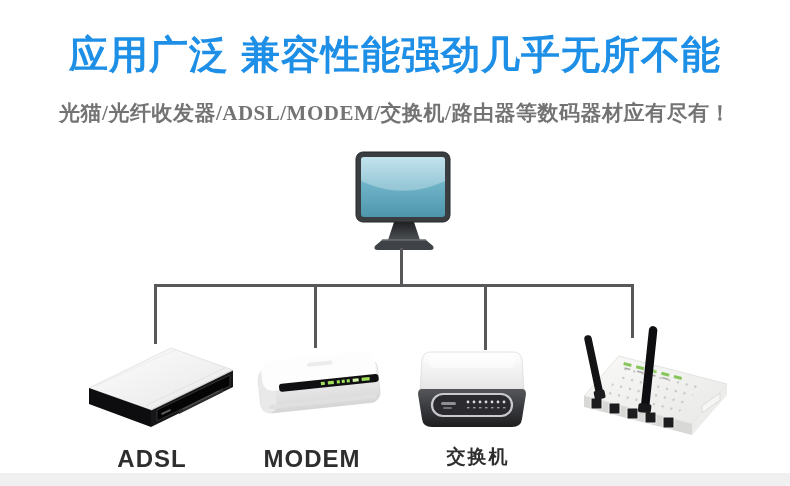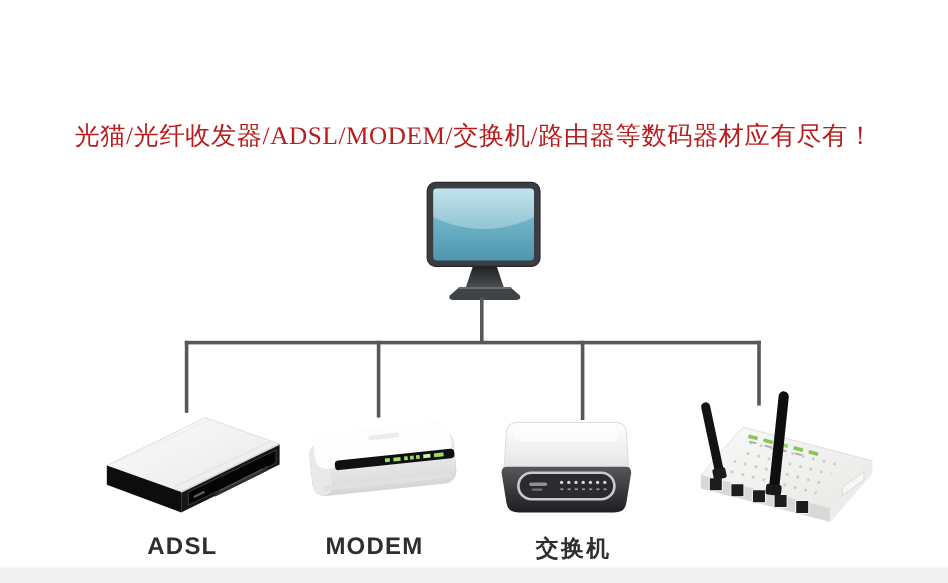--- a/index.html
+++ b/index.html
@@ -7,39 +7,40 @@
     position:relative;width:790px;height:486px;background:#ffffff;overflow:hidden;
     font-family:"Liberation Sans", sans-serif;
   }
   .title{
     position:absolute;top:28px;left:0;width:100%;margin:0;text-align:center;
     font-size:39px;font-weight:bold;color:#1e8fe6;letter-spacing:1px;
     font-family:"Liberation Sans", sans-serif;
   }
   .subtitle{
     position:absolute;top:99px;left:0;width:100%;margin:0;text-align:center;
-    font-size:21px;font-weight:normal;color:#b91c1c;letter-spacing:0.5px;
+    font-size:21px;font-weight:bold;color:#737373;letter-spacing:0.5px;
     font-family:"Liberation Serif", serif;
   }
   .abs{position:absolute;}
   .line{position:absolute;background:#58585a;}
   .dev-label{
     position:absolute;transform:translateX(-50%);
-    font-size:20px;font-weight:bold;color:#2e2e2e;letter-spacing:1px;white-space:nowrap;
+    font-size:24px;font-weight:bold;color:#2e2e2e;letter-spacing:1px;white-space:nowrap;
   }
   .dev-label.cn{font-size:19px;letter-spacing:2px;}
   .bottom-strip{
     position:absolute;left:0;top:473px;width:790px;height:13px;background:#f1f0f1;
   }
 </style>
 </head>
 <body>
 
 <div class="canvas">
 
+  <h1 class="title">应用广泛 兼容性能强劲几乎无所不能</h1>
   <p class="subtitle">光猫/光纤收发器/ADSL/MODEM/交换机/路由器等数码器材应有尽有！</p>
 
   <svg class="abs" style="left:352px;top:150px;" width="104" height="102" viewBox="0 0 104 102">
     <defs>
       <linearGradient id="scr" x1="0" y1="0" x2="0" y2="1">
         <stop offset="0" stop-color="#a9d8e6"></stop>
         <stop offset="0.45" stop-color="#6fb3c8"></stop>
         <stop offset="1" stop-color="#4e96ad"></stop>
       </linearGradient>
       <linearGradient id="neckG" x1="0" y1="0" x2="0" y2="1">

